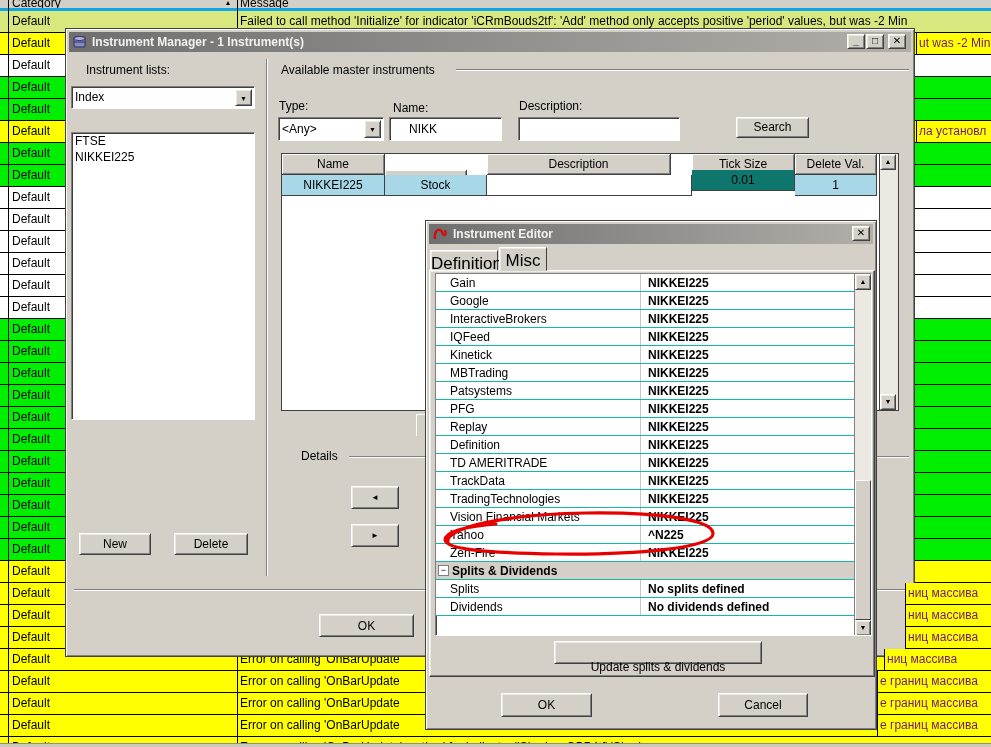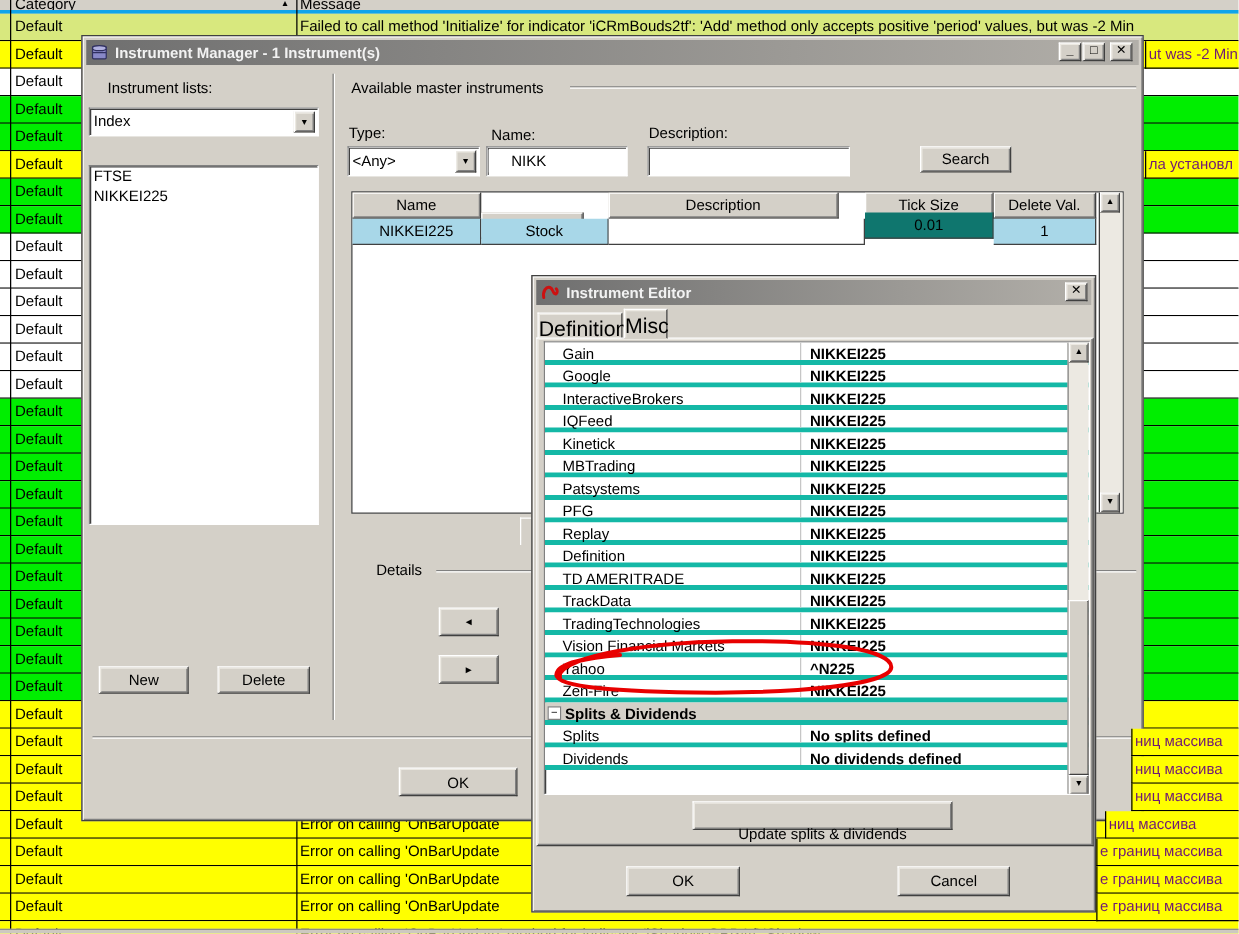--- a/index.html
+++ b/index.html
@@ -51,21 +51,21 @@
   .res-head { background:#d4d0c8; box-shadow: inset 1px 1px 0 #fff, inset -1px -1px 0 #808080; }
   .res-scroll { position:absolute; right:0; top:0; width:19px; height:256px; background:#ece9e2; border-left:1px solid #404040; }
 
   
   #ie { left:425px; top:220px; width:452px; height:510px; z-index:20; }
   .tab { position:absolute; background:#d4d0c8; border:1px solid; border-color:#ffffff #404040 #d4d0c8 #ffffff;
     box-shadow: inset 1px 1px 0 #ece9e2; font-size:17px; text-align:center; }
   #ie-panel { position:absolute; left:3px; top:49px; width:446px; height:407px;
     border:1px solid; border-color:#ffffff #404040 #404040 #ffffff; box-shadow: inset -1px -1px 0 #808080, inset 1px 1px 0 #ece9e2; }
   #pgrid { position:absolute; left:5px; top:2px; width:437px; height:363px; overflow:hidden; }
-  .pg-row { position:relative; height:18px; border-bottom:4px solid #14b8a6; background:#fff; }
+  .pg-row { position:relative; height:18px; border-bottom:1px solid #14b8a6; background:#fff; }
   .pg-name { position:absolute; left:14px; top:2px; font-size:12px; color:#000; white-space:nowrap; }
   .pg-val { position:absolute; left:204px; top:0; right:18px; bottom:0; border-left:1px solid #c6c6c6;
     padding:2px 0 0 7px; font-size:12px; font-weight:bold; color:#000; white-space:nowrap; overflow:hidden; }
   .pg-section { background:#d4d0c8; }
   .pg-section .pg-name { left:16px; font-weight:bold; }
   .collapse-box { position:absolute; left:2px; top:3px; width:11px; height:11px; background:#fff;
     border:1px solid #808080; font-size:9px; line-height:9px; text-align:center; }
   #pg-scroll { position:absolute; right:0; top:0; width:17px; height:363px; background:#ece9e2; border-left:1px solid #808080; }
   .sb-btn { left:0; width:16px; height:16px; font-size:7px; line-height:14px; }
   #pg-thumb { position:absolute; left:0; top:206px; width:16px; height:140px; background:#d4d0c8;
@@ -282,21 +282,21 @@
   <div id="ie" class="dlg">
     <div class="titlebar">
       <svg width="15" height="14">
         <path d="M2,11 C1,6 4,2 7,3 C10,4 9,9 12,8 C13,7 13,5 12,4" fill="none" stroke="#cc1111" stroke-width="2.4" stroke-linecap="round"></path>
       </svg>
       <span>Instrument Editor</span>
     </div>
     <div class="btn winbtn" style="left:426px;top:5px">✕</div>
 
     <div class="tab" style="left:4px;top:29px;width:68px;height:21px;padding-top:3px">Definition</div>
-    <div class="tab" style="left:73px;top:26px;width:35px;height:24px;padding-top:3px;z-index:2">Misc</div>
+    <div class="tab" style="left:73px;top:26px;width:48px;height:24px;padding-top:3px;z-index:2">Misc</div>
 
     <div id="ie-panel">
       <div id="pgrid" class="sunken">
         <div id="pg-rows">
             <div class="pg-row">
               <span class="pg-name">Gain</span>
               <div class="pg-val">NIKKEI225</div>
             </div>
             <div class="pg-row">
               <span class="pg-name">Google</span>

